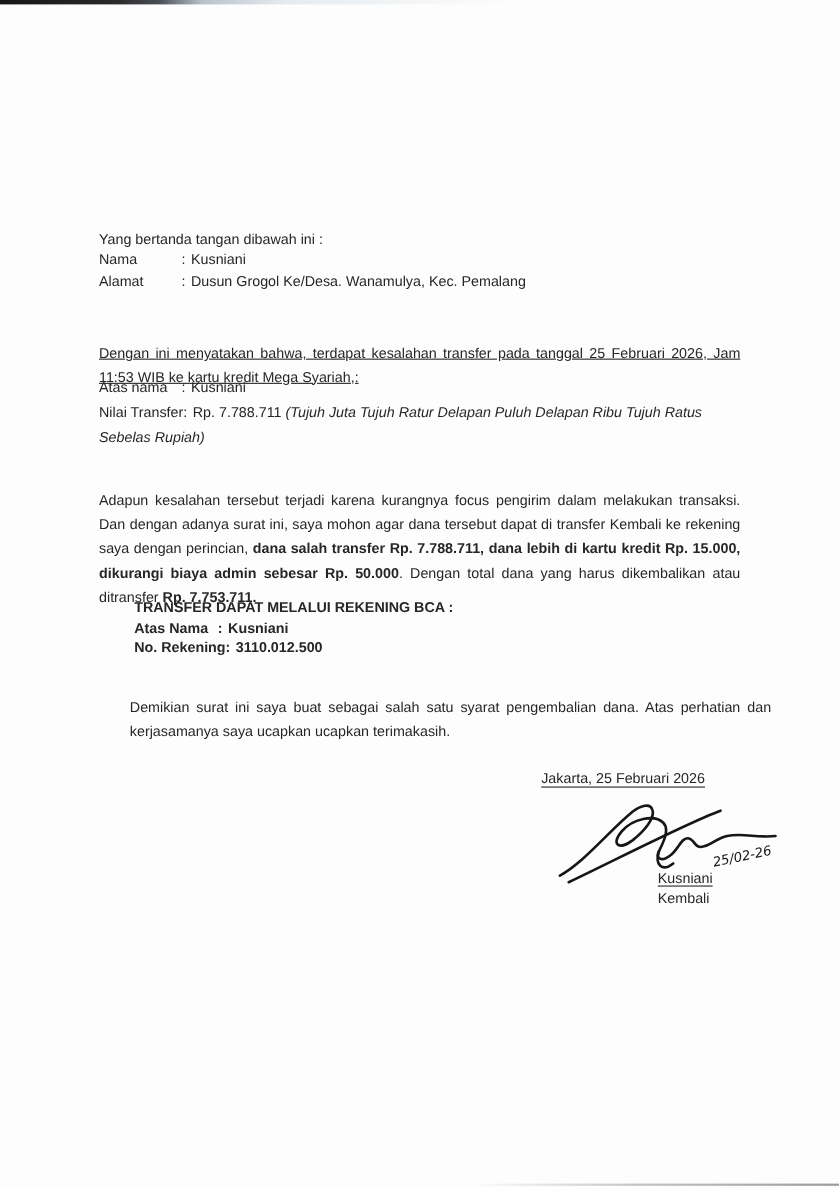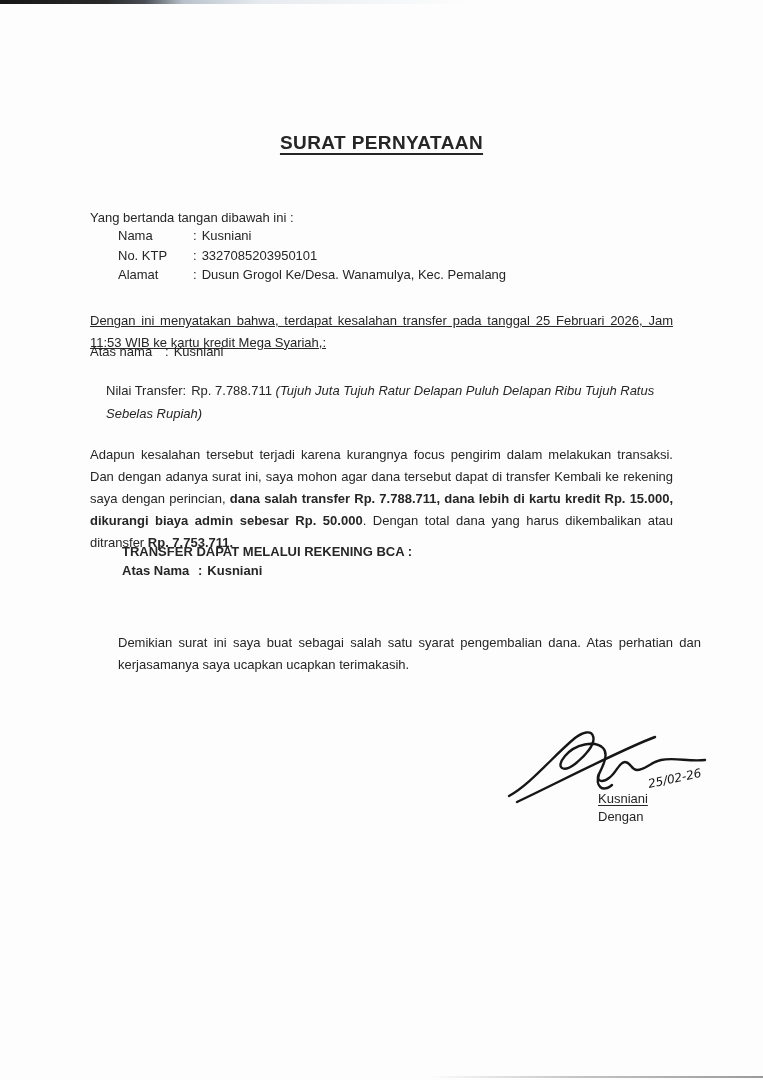--- a/index.html
+++ b/index.html
@@ -11,21 +11,21 @@
   .scan-bottom{position:absolute;bottom:2px;right:0;height:2px;width:44%;
     background:linear-gradient(to left,#9a9a9a 0%,#c4c4c4 55%,rgba(255,255,255,0) 100%);}
   .abs{position:absolute;left:90px;width:583px;}
   .title{top:131px;left:0;width:763px;text-align:center;font-size:19px;font-weight:700;
          letter-spacing:.4px;line-height:24px;}
   .title span{text-decoration:underline;text-decoration-thickness:2px;text-underline-offset:4px;}
   .line{font-size:13px;line-height:18px;}
   .hal{top:171px;}
   .opening{top:196px;}
   .identity{top:226px;}
-  .identity .row{line-height:19.5px;margin-left:28px;}
+  .identity .row{line-height:19.5px;}
   .para{font-size:13px;text-align:justify;}
   .para1{top:297px;line-height:21.5px;text-decoration:underline;}
   .details{top:340px;}
   .details .row,.details .nilai{line-height:23px;}
   .row{font-size:13px;}
   .lbl{display:inline-block;min-width:75px;}
   .val{margin-left:5px;}
   .nilai em{font-style:italic;}
   .para2{top:431px;line-height:22px;}
   .bca{top:543px;font-weight:700;margin-left:32px;}
@@ -40,66 +40,64 @@
   .signer-role{top:809px;left:598px;width:150px;font-size:13px;}
   .sig-date-mark{font-family:"DejaVu Sans",sans-serif;font-style:italic;font-size:12px;fill:#161616;}
 </style>
 </head>
 <body>
 
 <div class="page">
   <div class="scan-top"></div>
   <div class="scan-bottom"></div>
 
-  <div class="abs title">
-    <span>SURAT PERNYATAAN</span>
-  </div>
 
   <p class="abs line opening">Yang bertanda tangan dibawah ini :</p>
 
   <div class="abs identity">
     <div class="row">
       <span class="lbl">Nama</span><span class="colon">:</span><span class="val">Kusniani</span>
-    </div>
-    <div class="row">
-      <span class="lbl">No. KTP</span><span class="colon">:</span><span class="val">3327085203950101</span>
     </div>
     <div class="row">
       <span class="lbl">Alamat</span><span class="colon">:</span><span class="val">Dusun Grogol Ke/Desa. Wanamulya, Kec. Pemalang</span>
     </div>
   </div>
 
   <p class="abs para para1">Dengan ini menyatakan bahwa, terdapat kesalahan transfer pada tanggal 25 Februari 2026, Jam 11:53 WIB ke kartu kredit Mega Syariah,:</p>
 
   <div class="abs details">
     <div class="row">
       <span class="lbl">Atas nama</span><span class="colon">:</span><span class="val">Kusniani</span>
     </div>
-    <p class="nilai row" style="margin:16px;">
+    <p class="nilai row" style="margin:0;">
       <span class="lbl">Nilai Transfer</span><span class="colon">:</span><span class="val">Rp. 7.788.711</span>
       <em>(Tujuh Juta Tujuh Ratur Delapan Puluh Delapan Ribu Tujuh Ratus Sebelas Rupiah)</em>
     </p>
   </div>
 
   <p class="abs para para2"><span>Adapun kesalahan tersebut terjadi karena kurangnya focus pengirim dalam melakukan transaksi. Dan dengan adanya surat ini, saya mohon agar dana tersebut dapat di transfer Kembali ke rekening saya dengan perincian, </span><strong>dana salah transfer Rp. 7.788.711, dana lebih di kartu kredit Rp. 15.000, dikurangi biaya admin sebesar Rp. 50.000</strong><span>. Dengan total dana yang harus dikembalikan atau ditransfer </span><strong>Rp. 7.753.711.</strong></p>
 
   <div class="abs bca">
     <div class="heading">TRANSFER DAPAT MELALUI REKENING BCA :</div>
     <div class="row">
       <span class="lbl">Atas Nama</span><span class="colon">:</span><span class="val">Kusniani</span>
     </div>
+    <div class="row">
+      <span class="lbl">No. Rekening</span><span class="colon">:</span><span class="val">3110.012.500</span>
+    </div>
   </div>
 
   <p class="abs para closing">Demikian surat ini saya buat sebagai salah satu syarat pengembalian dana. Atas perhatian dan kerjasamanya saya ucapkan ucapkan terimakasih.</p>
 
+  <div class="abs sign-date" style="left:492px;">Jakarta, 25 Februari 2026</div>
 
   <svg class="sig-svg" viewBox="0 0 228 92">
     <g fill="none" stroke="#161616" stroke-width="2.4" stroke-linecap="round">
       <path d="M6,74 C28,62 50,34 72,16 C80,10 88,8 90,14 C93,22 82,34 72,42 C60,51 52,46 62,34 C72,22 92,18 100,26 C106,32 100,44 96,52 C93,58 98,62 106,56 C114,50 116,40 122,40 C128,40 128,48 134,48 C142,48 148,40 158,38 C172,35 186,40 202,38"></path>
       <path d="M14,80 C60,58 122,26 152,15"></path>
       <path d="M96,52 C92,64 99,71 109,63"></path>
     </g>
     <text class="sig-date-mark" x="146" y="66" transform="rotate(-12 146 66)">25/02-26</text>
   </svg>
 
   <div class="abs signer-name">Kusniani</div>
-  <div class="abs signer-role">Dengan</div>
+  <div class="abs signer-role">Kembali</div>
 </div>
 
 </body></html>

